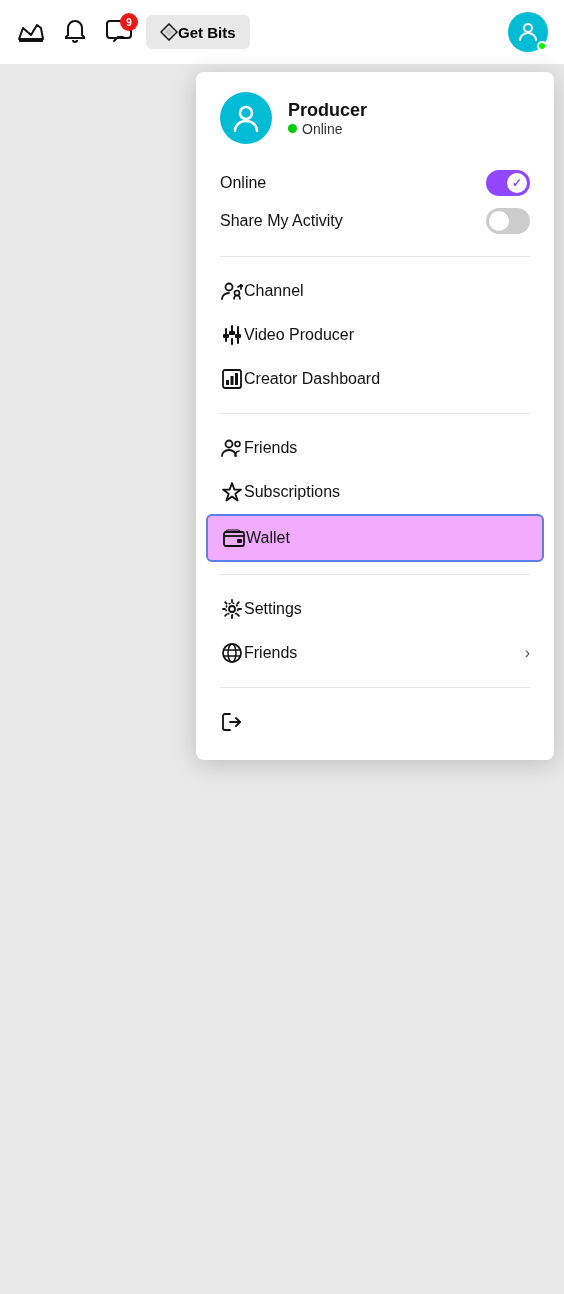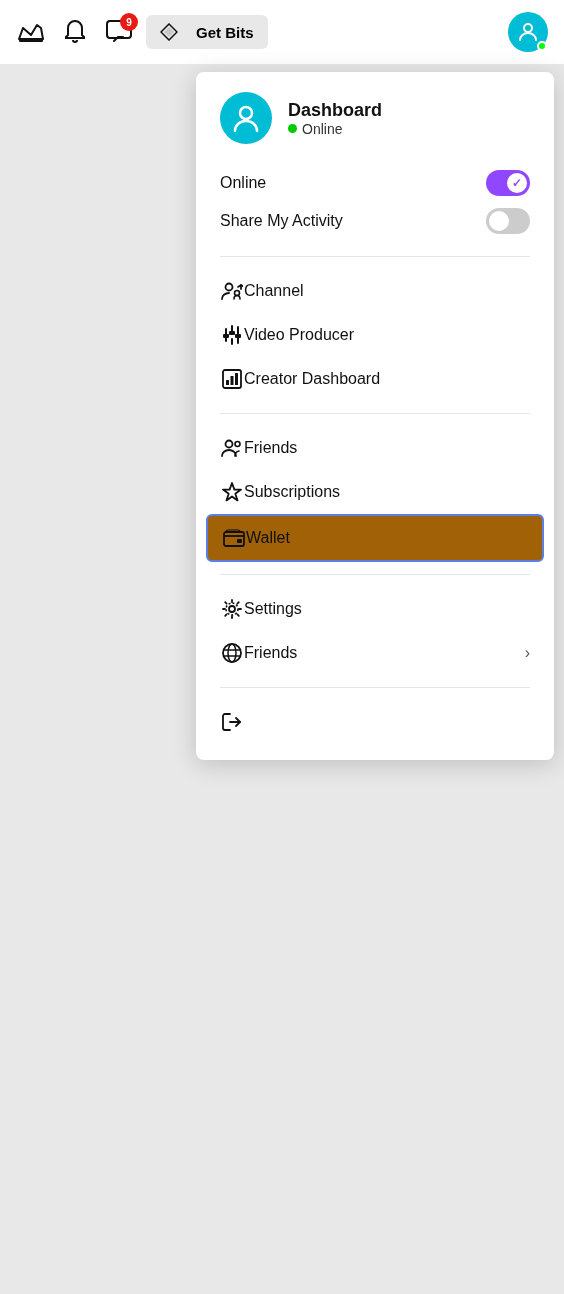--- a/index.html
+++ b/index.html
@@ -45,21 +45,21 @@
       border-radius: 50%;
       width: 18px;
       height: 18px;
       display: flex;
       align-items: center;
       justify-content: center;
     }
     .get-bits-btn {
       display: flex;
       align-items: center;
-      gap: 18px;
+      gap: 0;
       background: #e8e8e8;
       border: none;
       border-radius: 6px;
       padding: 8px 14px;
       font-size: 15px;
       font-weight: 600;
       cursor: pointer;
       margin-left: 4px;
     }
     .bits-diamond {
@@ -208,21 +208,21 @@
       display: flex;
       align-items: center;
       padding: 10px 24px;
       font-size: 16px;
       color: #111;
       cursor: pointer;
       text-decoration: none;
       position: relative;
     }
     .menu-item.active {
-      background: #a16207;
+      background: #f0abfc;
       border: 2px solid #5b7fe8;
       border-radius: 6px;
       margin: 0 10px;
       padding: 10px 14px;
     }
     .menu-icon {
       width: 24px;
       height: 24px;
       display: flex;
       align-items: center;
@@ -281,21 +281,21 @@
 <div class="dropdown">
 
   <div class="profile-header">
     <div class="profile-avatar">
       <svg width="30" height="30" viewBox="0 0 30 30" fill="none">
         <circle cx="15" cy="10" r="6" stroke="#fff" stroke-width="2.5" fill="none"></circle>
         <path d="M4 28c0-6 4.9-10 11-10s11 4 11 10" stroke="#fff" stroke-width="2.5" fill="none" stroke-linecap="round"></path>
       </svg>
     </div>
     <div class="profile-info">
-      <span class="profile-name">Dashboard</span>
+      <span class="profile-name">Producer</span>
       <div class="profile-status">
         <span class="status-dot"></span>
         <span>Online</span>
       </div>
     </div>
   </div>
 
   <div class="toggle-section">
     <div class="toggle-row">
       <span>Online</span>

